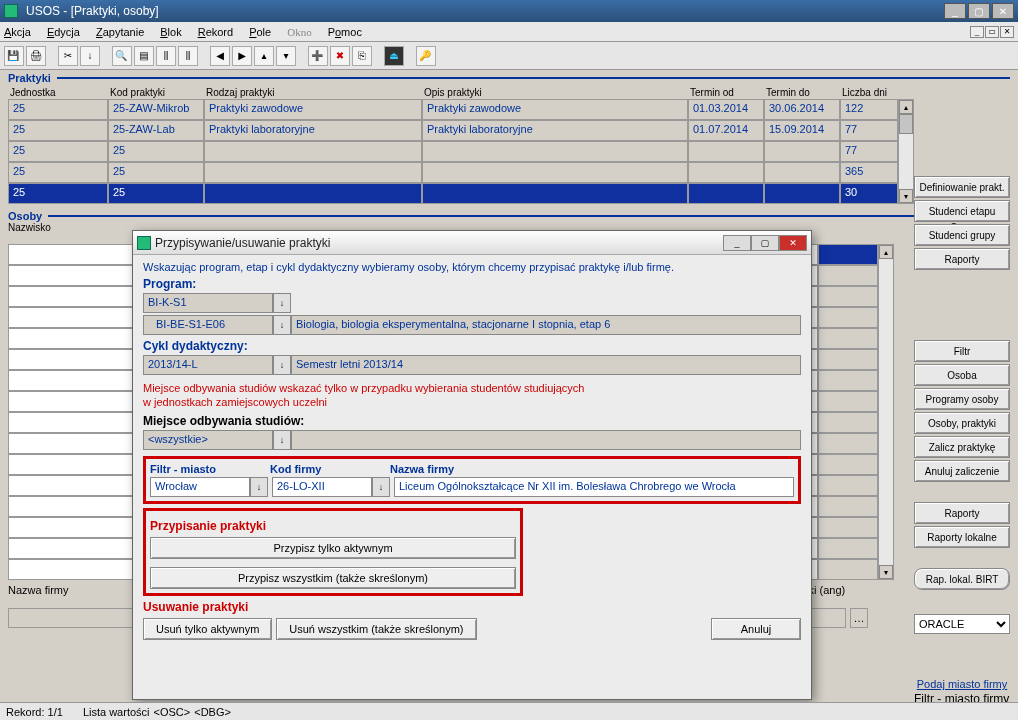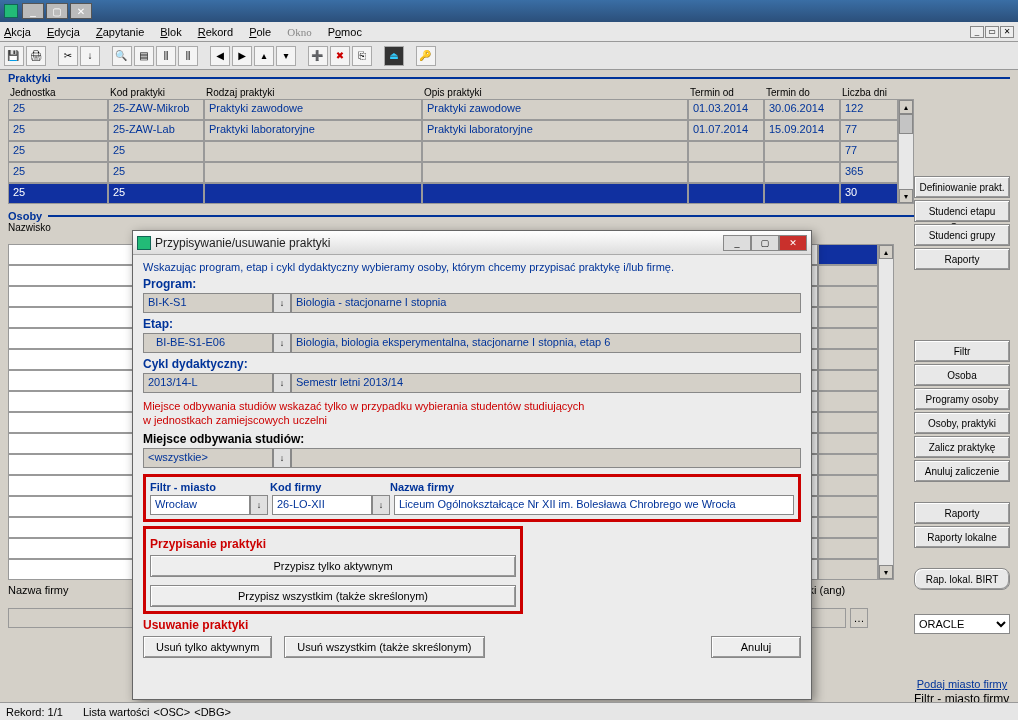--- a/index.html
+++ b/index.html
@@ -76,20 +76,21 @@
   .dlg-body .mbtn{height:22px;border:1px solid #888;background:#eee;padding:0 12px;font-size:11px;display:inline-flex;align-items:center;cursor:pointer;box-shadow:1px 1px 0 #fff inset,-1px -1px 0 #999 inset;}
   .dlg-body .sec-red{color:#c00;font-weight:bold;font-size:12px;margin-top:4px;}
   
   .blue-link{color:#003399;text-decoration:underline;font-size:11px;text-align:center;}
 </style>
 </head>
 <body>
 
 <div class="titlebar" data-name="window-titlebar">
   <div class="icon" data-name="app-icon"></div>
+  <div class="title" data-name="window-title">USOS - [Praktyki, osoby]</div>
   <div class="btns">
     <div class="btn" data-name="minimize-button">_</div>
     <div class="btn" data-name="maximize-button">▢</div>
     <div class="btn" data-name="close-button">✕</div>
   </div>
 </div>
 
 <div class="menubar" data-name="menubar">
   <span data-name="menu-akcja"><u>A</u>kcja</span>
   <span data-name="menu-edycja"><u>E</u>dycja</span>
@@ -350,23 +351,21 @@
         <div class="wb" data-name="dialog-maximize">▢</div>
         <div class="wb close" data-name="dialog-close">✕</div>
       </div>
     </div>
     <div class="dlg-body">
       <div class="instruct" data-name="dialog-instruct">Wskazując program, etap i cykl dydaktyczny wybieramy osoby, którym chcemy przypisać praktykę i/lub firmę.</div>
       <div class="lbl" data-name="lbl-program">Program:</div>
       <div class="line">
         <div class="inp" style="width:130px;" data-name="input-program">BI-K-S1</div>
         <div class="dropbtn" data-name="drop-program">↓</div>
-        <div class="desc" data-name="desc-program">Biologia - stacjonarne I stopnia</div>
-      </div>
-      <div class="lbl" data-name="lbl-etap">Etap:</div>
+      </div>
       <div class="line">
         <div class="inp" style="width:130px;padding-left:12px;" data-name="input-etap">BI-BE-S1-E06</div>
         <div class="dropbtn" data-name="drop-etap">↓</div>
         <div class="desc" data-name="desc-etap">Biologia, biologia eksperymentalna, stacjonarne I stopnia, etap 6</div>
       </div>
       <div class="lbl" data-name="lbl-cykl">Cykl dydaktyczny:</div>
       <div class="line">
         <div class="inp" style="width:130px;" data-name="input-cykl">2013/14-L</div>
         <div class="dropbtn" data-name="drop-cykl">↓</div>
         <div class="desc" data-name="desc-cykl">Semestr letni 2013/14</div>
@@ -394,21 +393,21 @@
         </div>
       </div>
       <div class="group-red" style="margin-top:4px;width:380px;" data-name="group-przypisanie">
         <div class="sec-red" data-name="lbl-przypisanie">Przypisanie praktyki</div>
         <div style="display:flex;gap:8px;margin-top:4px;flex-direction:column;">
           <div class="mbtn" data-name="btn-przypisz-aktywnym">Przypisz tylko aktywnym</div>
           <div class="mbtn" data-name="btn-przypisz-wszystkim">Przypisz wszystkim (także skreślonym)</div>
         </div>
       </div>
       <div class="sec-red" data-name="lbl-usuwanie">Usuwanie praktyki</div>
-      <div style="display:flex;gap:12px;margin-top:4px;align-items:center;text-align:center;">
+      <div style="display:flex;gap:4px;margin-top:4px;align-items:center;text-align:center;">
         <div class="mbtn" data-name="btn-usun-aktywnym">Usuń tylko aktywnym</div>
         <div class="mbtn" data-name="btn-usun-wszystkim">Usuń wszystkim (także skreślonym)</div>
         <div style="flex:1;"></div>
         <div class="mbtn" style="width:90px;justify-content:center;" data-name="btn-anuluj">Anuluj</div>
       </div>
     </div>
   </div>
 </div>
 
 <div class="statusbar" data-name="statusbar">

